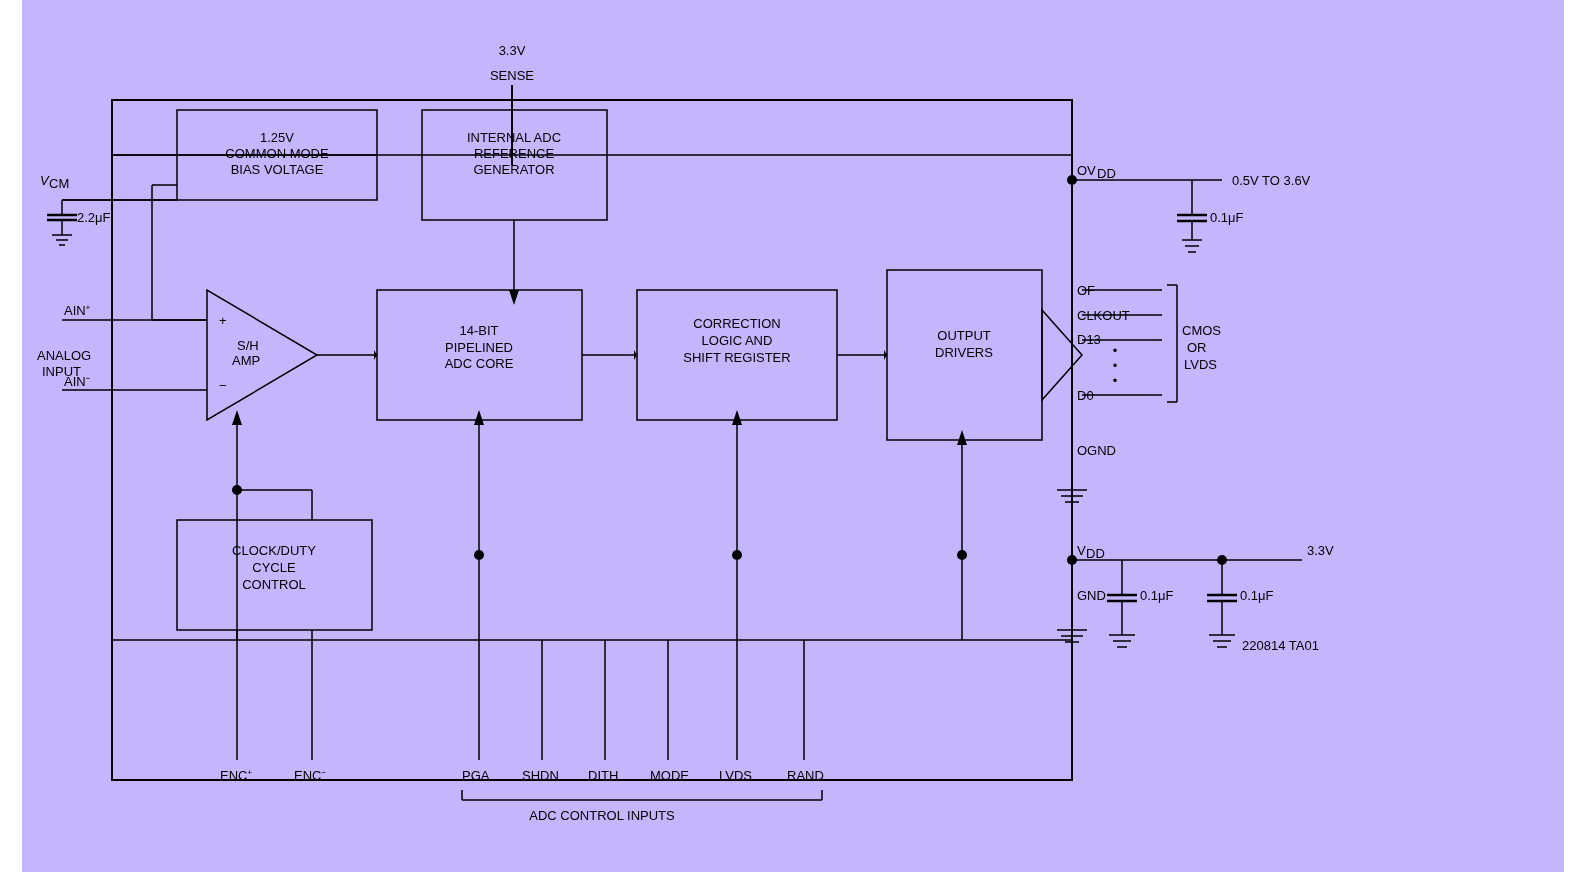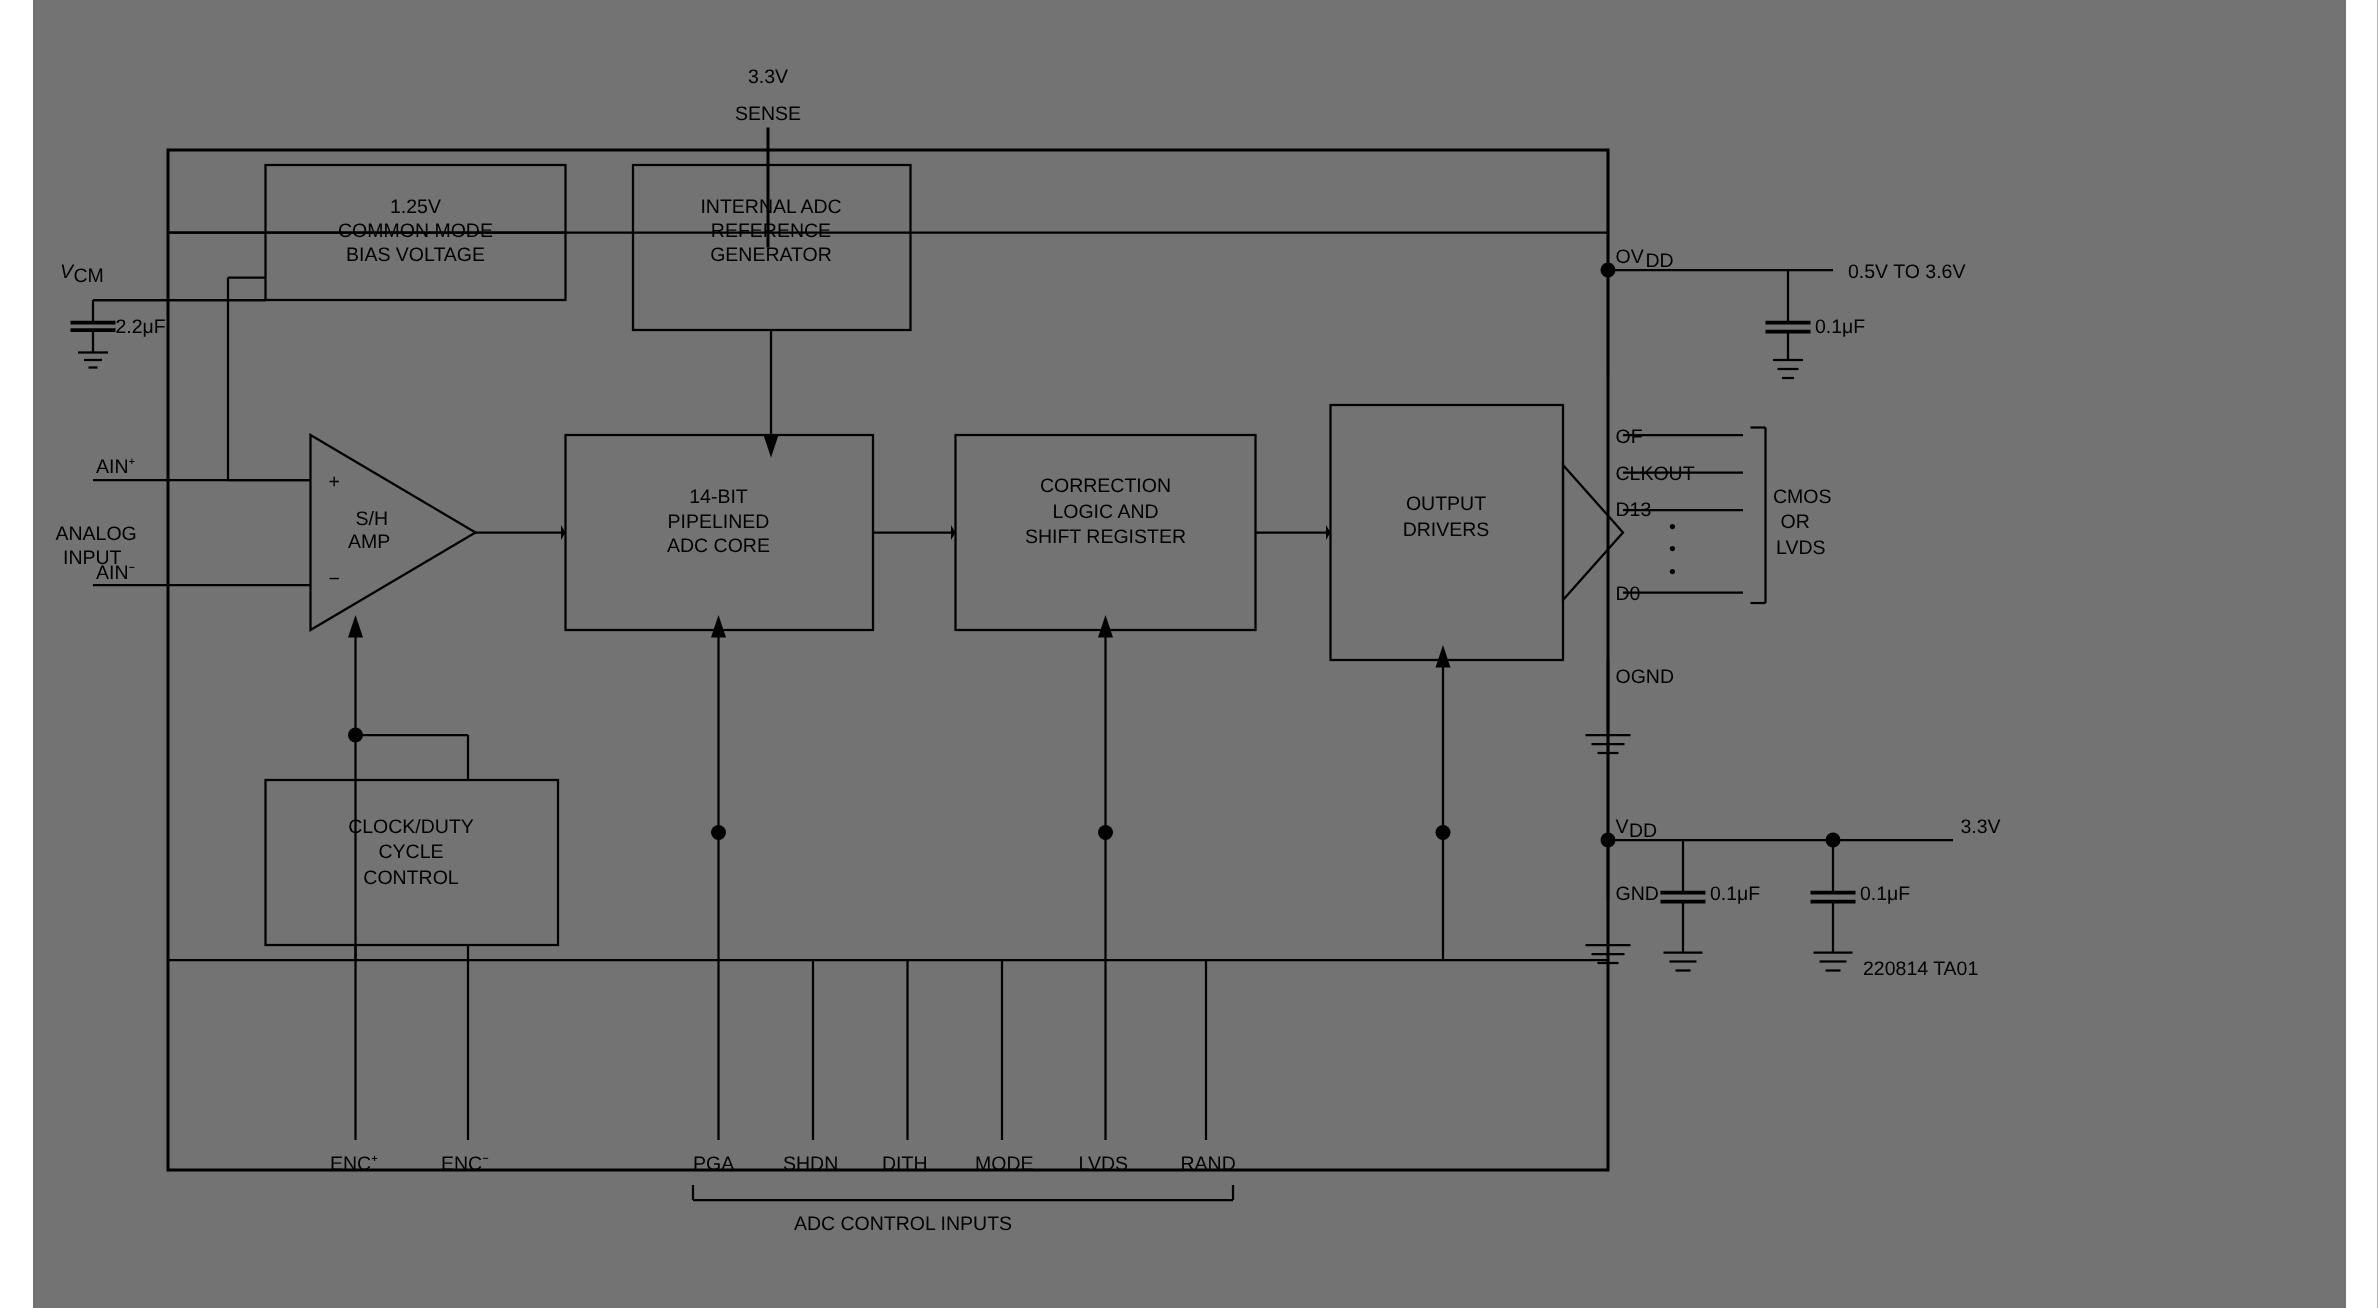--- a/index.html
+++ b/index.html
@@ -10,21 +10,21 @@
       height: 872px;
       overflow: hidden;
       display: flex;
       align-items: center;
       justify-content: center;
     }
     .diagram-container {
       position: relative;
       width: 1542px;
       height: 872px;
-      background: #737373;
+      background: #c4b5fd;
     }
     svg {
       position: absolute;
       top: 0; left: 0;
       width: 1585px;
       height: 872px;
     }
     text {
       font-family: Arial, sans-serif;
       font-size: 13px;

